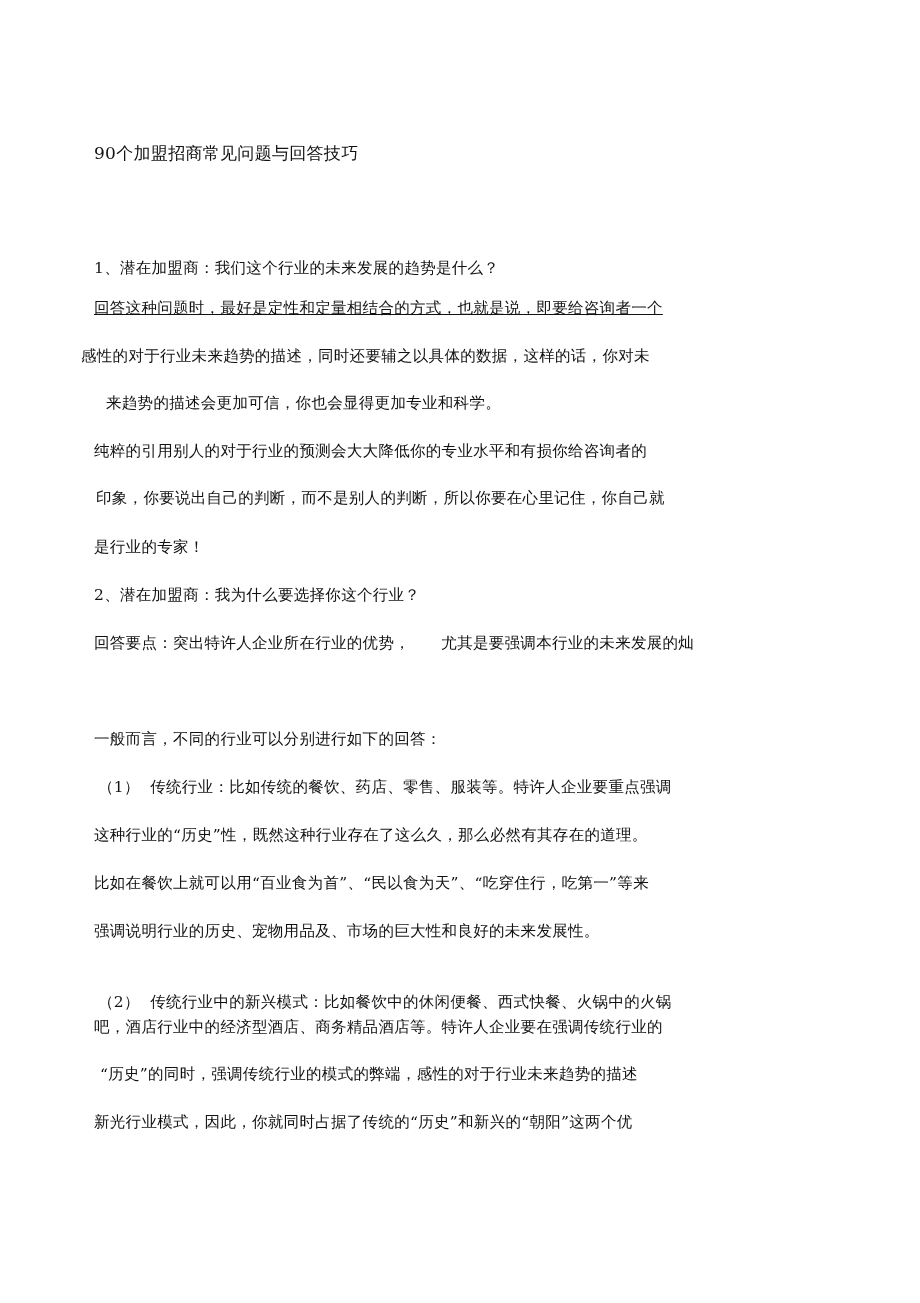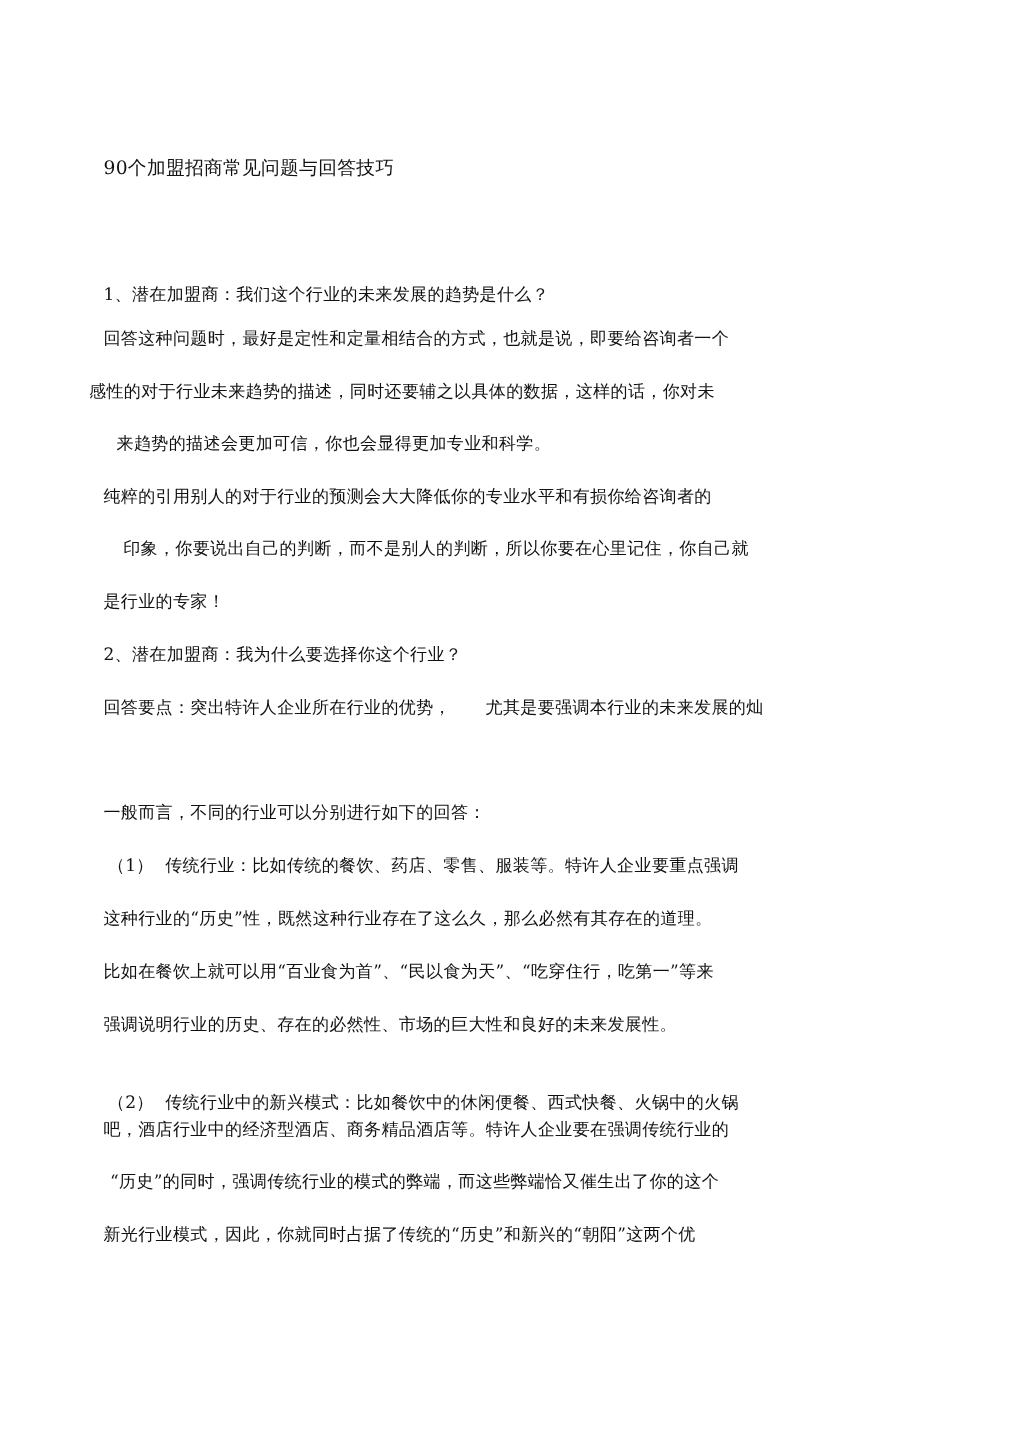--- a/index.html
+++ b/index.html
@@ -34,30 +34,30 @@
       font-size: 17px;
     }
   </style>
 </head>
 <body>
 
 <div class="page">
   <div class="line title" style="top:143px;">90个加盟招商常见问题与回答技巧</div>
 
   <div class="line" style="top:212px;left:94px;margin-top:46px;">1、潜在加盟商：我们这个行业的未来发展的趋势是什么？</div>
-  <div class="line" style="top:298px;left:94px;">回答这种问题时，最好是定性和定量相结合的方式，也就是说，即要给咨询者一个</div>
+  <div class="line" style="top:298px;left:94px;text-decoration:underline;">回答这种问题时，最好是定性和定量相结合的方式，也就是说，即要给咨询者一个</div>
   <div class="line" style="top:346px;left:81px;">感性的对于行业未来趋势的描述，同时还要辅之以具体的数据，这样的话，你对未</div>
   <div class="line" style="top:393px;left:106px;">来趋势的描述会更加可信，你也会显得更加专业和科学。</div>
   <div class="line" style="top:441px;left:94px;">纯粹的引用别人的对于行业的预测会大大降低你的专业水平和有损你给咨询者的</div>
-  <div class="line" style="top:489px;left:112px;">印象，你要说出自己的判断，而不是别人的判断，所以你要在心里记住，你自己就</div>
+  <div class="line" style="top:489px;left:96px;font-family:Liberation Mono, monospace;">印象，你要说出自己的判断，而不是别人的判断，所以你要在心里记住，你自己就</div>
   <div class="line" style="top:537px;left:94px;">是行业的专家！</div>
   <div class="line" style="top:585px;left:94px;">2、潜在加盟商：我为什么要选择你这个行业？</div>
   <div class="line" style="top:633px;left:94px;text-align:center;">回答要点：突出特许人企业所在行业的优势，      尤其是要强调本行业的未来发展的灿</div>
   <div class="line" style="top:729px;left:94px;">一般而言，不同的行业可以分别进行如下的回答：</div>
   <div class="line" style="top:777px;left:98px;">（1）  传统行业：比如传统的餐饮、药店、零售、服装等。特许人企业要重点强调</div>
   <div class="line" style="top:825px;left:94px;">这种行业的“历史”性，既然这种行业存在了这么久，那么必然有其存在的道理。</div>
   <div class="line" style="top:873px;left:94px;">比如在餐饮上就可以用“百业食为首”、“民以食为天”、“吃穿住行，吃第一”等来</div>
-  <div class="line" style="top:921px;left:94px;">强调说明行业的历史、存在的必然性、市场的巨大性和良好的未来发展性。</div>
+  <div class="line" style="top:921px;left:94px;">强调说明行业的历史、宠物用品及、市场的巨大性和良好的未来发展性。</div>
   <div class="line" style="top:992px;left:98px;">（2）  传统行业中的新兴模式：比如餐饮中的休闲便餐、西式快餐、火锅中的火锅</div>
   <div class="line" style="top:1017px;left:94px;">吧，酒店行业中的经济型酒店、商务精品酒店等。特许人企业要在强调传统行业的</div>
-  <div class="line" style="top:1064px;left:100px;">“历史”的同时，强调传统行业的模式的弊端，而这些弊端恰又催生出了你的这个</div>
+  <div class="line" style="top:1064px;left:100px;">“历史”的同时，强调传统行业的模式的弊端，感性的对于行业未来趋势的描述</div>
   <div class="line" style="top:1112px;left:94px;">新光行业模式，因此，你就同时占据了传统的“历史”和新兴的“朝阳”这两个优</div>
 </div>
 
 </body></html>

